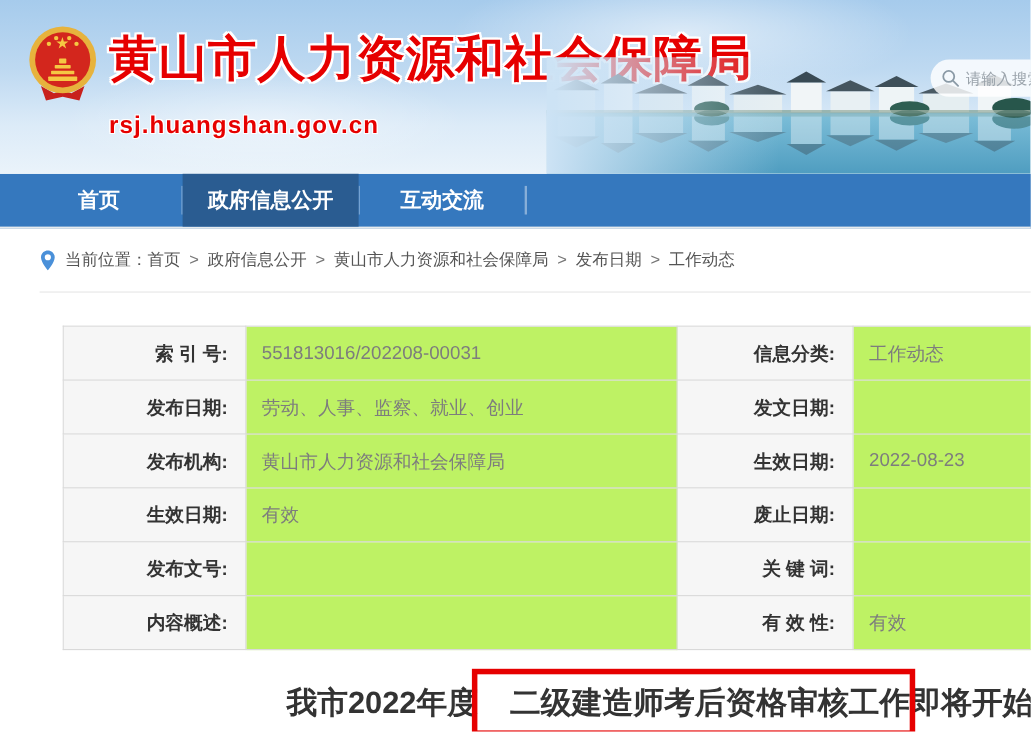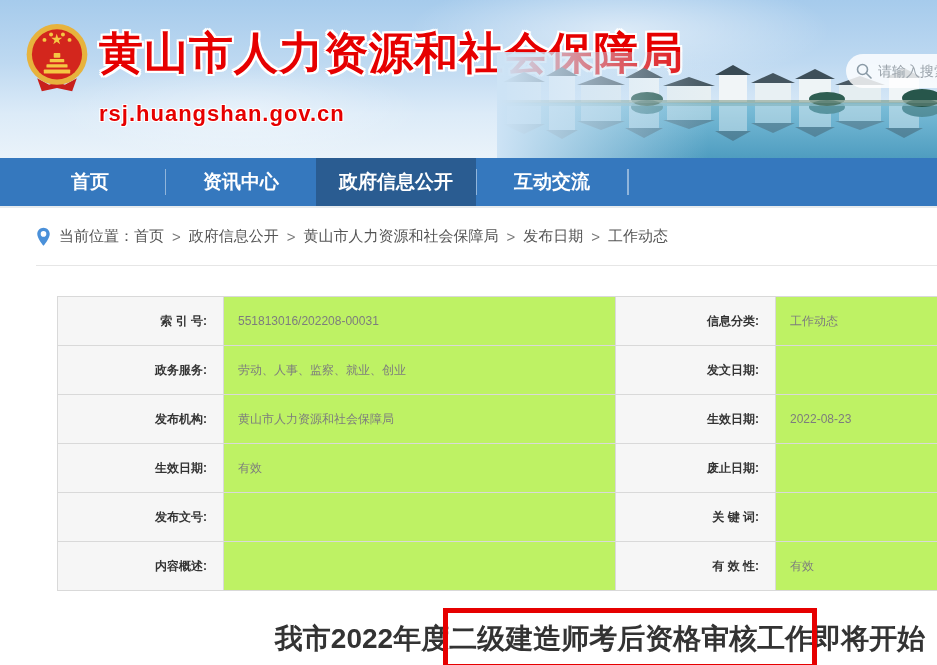--- a/index.html
+++ b/index.html
@@ -64,33 +64,33 @@
   .breadcrumb .pin { margin-right: 8px; display: inline-flex; }
   .crumb { color: #555; text-decoration: none; cursor: pointer; }
   .crumb.current { cursor: default; }
   .crumb-sep { margin: 0 8px; color: #777; }
   .content-divider { margin-left: 36px; width: 1164px; border-top: 1px solid #e6e6e6; }
 
   
   .info-table {
     margin: 30px 0 0 57px; border-collapse: collapse; table-layout: fixed; width: 1103px;
   }
-  .info-table td { border: 1px solid #d9d9d9; height: 49px; font-size: 12px; vertical-align: middle; }
+  .info-table td { border: 1px solid #d9d9d9; height: 49px; font-size: 17px; vertical-align: middle; }
   .info-table td.lbl {
     background: #f6f6f6; color: #333; font-weight: bold;
     text-align: right; padding-right: 16px; white-space: nowrap;
   }
   .info-table td.val { background: #bef264; color: #7d7d7d; padding-left: 14px; }
 
   
   .article-title {
     width: 1200px; margin-top: 29px; text-align: center;
     font-size: 28px; font-weight: bold; color: #333; white-space: nowrap;
   }
-  .hl { position: relative; display: inline-block; }
+  .hl { position: relative; display: inline-block; padding-left: 29px; }
   .hl .red-box {
     position: absolute; left: -6px; right: -4px; top: -12px; bottom: -11px;
     border: 5px solid #e60000; pointer-events: none;
   }
 </style>
 </head>
 <body>
 
 <div class="page">
 
@@ -166,23 +166,20 @@
       </svg>
       <input type="text" placeholder="请输入搜索" style="">
     </div>
   </div>
 
   <div class="main-nav">
     <div class="nav-item">
       <span>首页</span>
     </div>
     <span class="nav-divider"></span>
-    <div class="nav-item">
-      <span>资讯中心</span>
-    </div>
     <div class="nav-item active">
       <span>政府信息公开</span>
     </div>
     <span class="nav-divider"></span>
     <div class="nav-item">
       <span>互动交流</span>
     </div>
     <span class="nav-divider"></span>
     <span class="nav-divider"></span>
   </div>
@@ -214,21 +211,21 @@
         <col style="width:385px">
       </colgroup>
     <tbody>
       <tr>
         <td class="lbl">索 引 号:</td>
         <td class="val">551813016/202208-00031</td>
         <td class="lbl">信息分类:</td>
         <td class="val">工作动态</td>
       </tr>
       <tr>
-        <td class="lbl">政务服务:</td>
+        <td class="lbl">发布日期:</td>
         <td class="val">劳动、人事、监察、就业、创业</td>
         <td class="lbl">发文日期:</td>
         <td class="val"></td>
       </tr>
       <tr>
         <td class="lbl">发布机构:</td>
         <td class="val">黄山市人力资源和社会保障局</td>
         <td class="lbl">生效日期:</td>
         <td class="val">2022-08-23</td>
       </tr>

